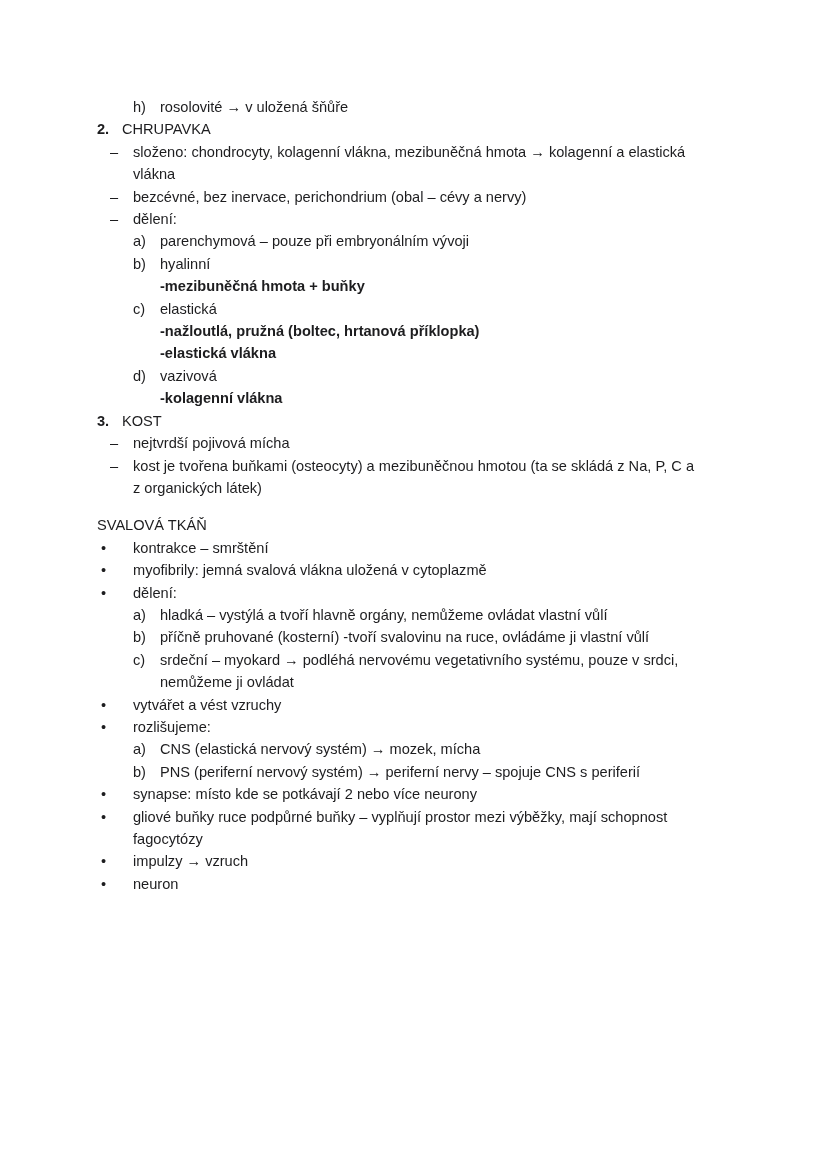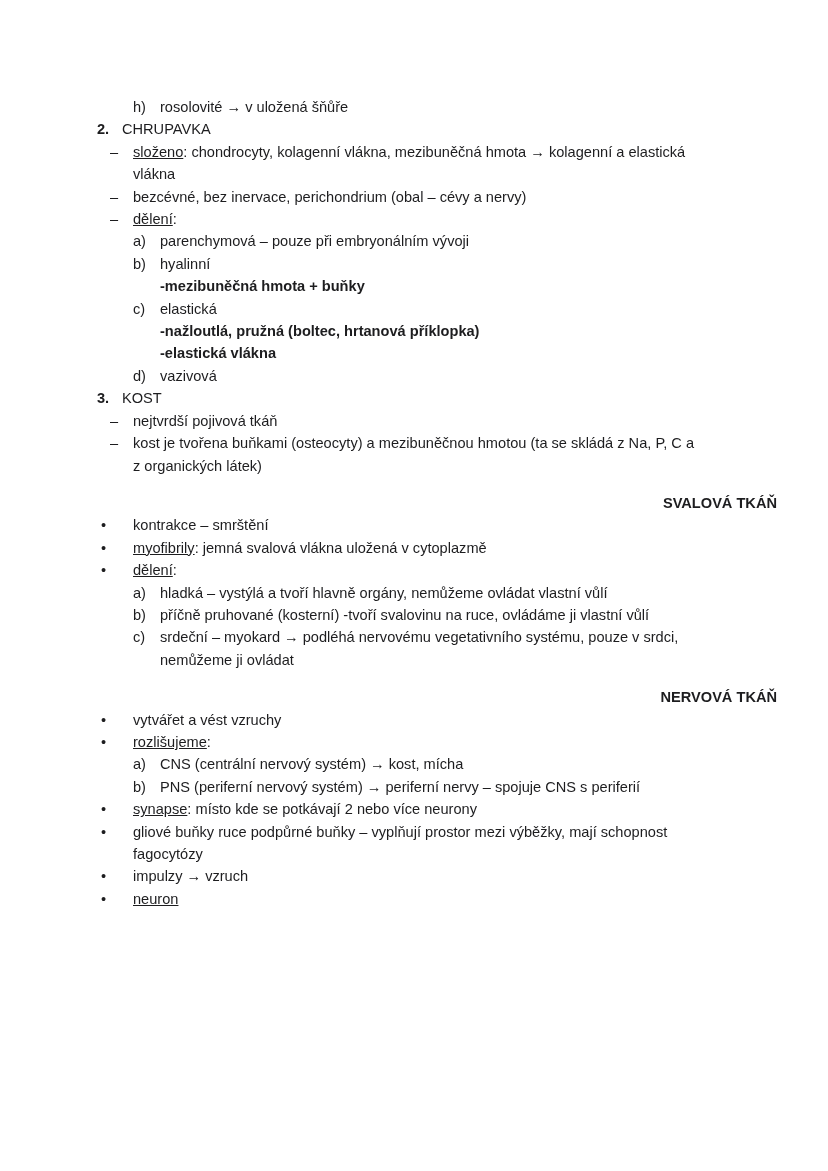--- a/index.html
+++ b/index.html
@@ -32,37 +32,35 @@
   }
   .row .marker {
     flex: 0 0 auto;
     white-space: nowrap;
   }
   .row .text {
     flex: 1 1 auto;
     white-space: pre-wrap;
   }
   .row .lead {
-    text-decoration: underline;
   }
   
   .row.num    { padding-left: 0; }
   .row.num .marker   { width: 25px; font-weight: 700; }
   .row.dash   { padding-left: 13px; }
   .row.dash .marker  { width: 23px; }
   .row.bullet { padding-left: 4px; }
   .row.bullet .marker{ width: 32px; }
   .row.alpha  { padding-left: 36px; }
   .row.alpha .marker { width: 27px; }
   .row.sub    { padding-left: 63px; font-weight: bold; }
   .row.heading {
     padding-left: 0;
-    font-weight: 700;
+    font-weight: 400;
     margin-top: 15px;
-    text-align: right;
   }
 </style>
 </head>
 <body style="color: rgb(29, 29, 31); background: rgb(255, 255, 255);">
 
 <div class="page">
   <div class="doc">
 
   <div class="row alpha">
         <span class="marker">h)</span>
@@ -103,27 +101,30 @@
       <div class="row sub">
         <span class="text">-nažloutlá, pružná (boltec, hrtanová příklopka)</span>
       </div>
       <div class="row sub">
         <span class="text">-elastická vlákna</span>
       </div>
       <div class="row alpha">
         <span class="marker">d)</span>
         <span class="text">vazivová</span>
       </div>
+      <div class="row sub">
+        <span class="text">-kolagenní vlákna</span>
+      </div>
       <div class="row num">
         <span class="marker">3.</span>
         <span class="text">KOST</span>
       </div>
       <div class="row dash">
         <span class="marker">–</span>
-        <span class="text">nejtvrdší pojivová tkáň</span>
+        <span class="text">nejtvrdší pojivová mícha</span>
       </div>
       <div class="row dash">
         <span class="marker">–</span>
         <span class="text">kost je tvořena buňkami (osteocyty) a mezibuněčnou hmotou (ta se skládá z Na, P, C a
 z organických látek)</span>
       </div>
       <div class="row heading">
         <span class="text">SVALOVÁ TKÁŇ</span>
       </div>
       <div class="row bullet">
@@ -144,34 +145,31 @@
       </div>
       <div class="row alpha">
         <span class="marker">b)</span>
         <span class="text">příčně pruhované (kosterní) -tvoří svalovinu na ruce, ovládáme ji vlastní vůlí</span>
       </div>
       <div class="row alpha">
         <span class="marker">c)</span>
         <span class="text">srdeční – myokard → podléhá nervovému vegetativního systému, pouze v srdci,
 nemůžeme ji ovládat</span>
       </div>
-      <div class="row heading">
-        <span class="text">NERVOVÁ TKÁŇ</span>
-      </div>
       <div class="row bullet">
         <span class="marker">•</span>
         <span class="text">vytvářet a vést vzruchy</span>
       </div>
       <div class="row bullet">
         <span class="marker">•</span>
         <span class="text"><span class="lead">rozlišujeme</span>:</span>
       </div>
       <div class="row alpha">
         <span class="marker">a)</span>
-        <span class="text">CNS (centrální nervový systém) → kost, mícha</span>
+        <span class="text">CNS (elastická nervový systém) → mozek, mícha</span>
       </div>
       <div class="row alpha">
         <span class="marker">b)</span>
         <span class="text">PNS (periferní nervový systém) → periferní nervy – spojuje CNS s periferií</span>
       </div>
       <div class="row bullet">
         <span class="marker">•</span>
         <span class="text"><span class="lead">synapse</span>: místo kde se potkávají 2 nebo více neurony</span>
       </div>
       <div class="row bullet">

